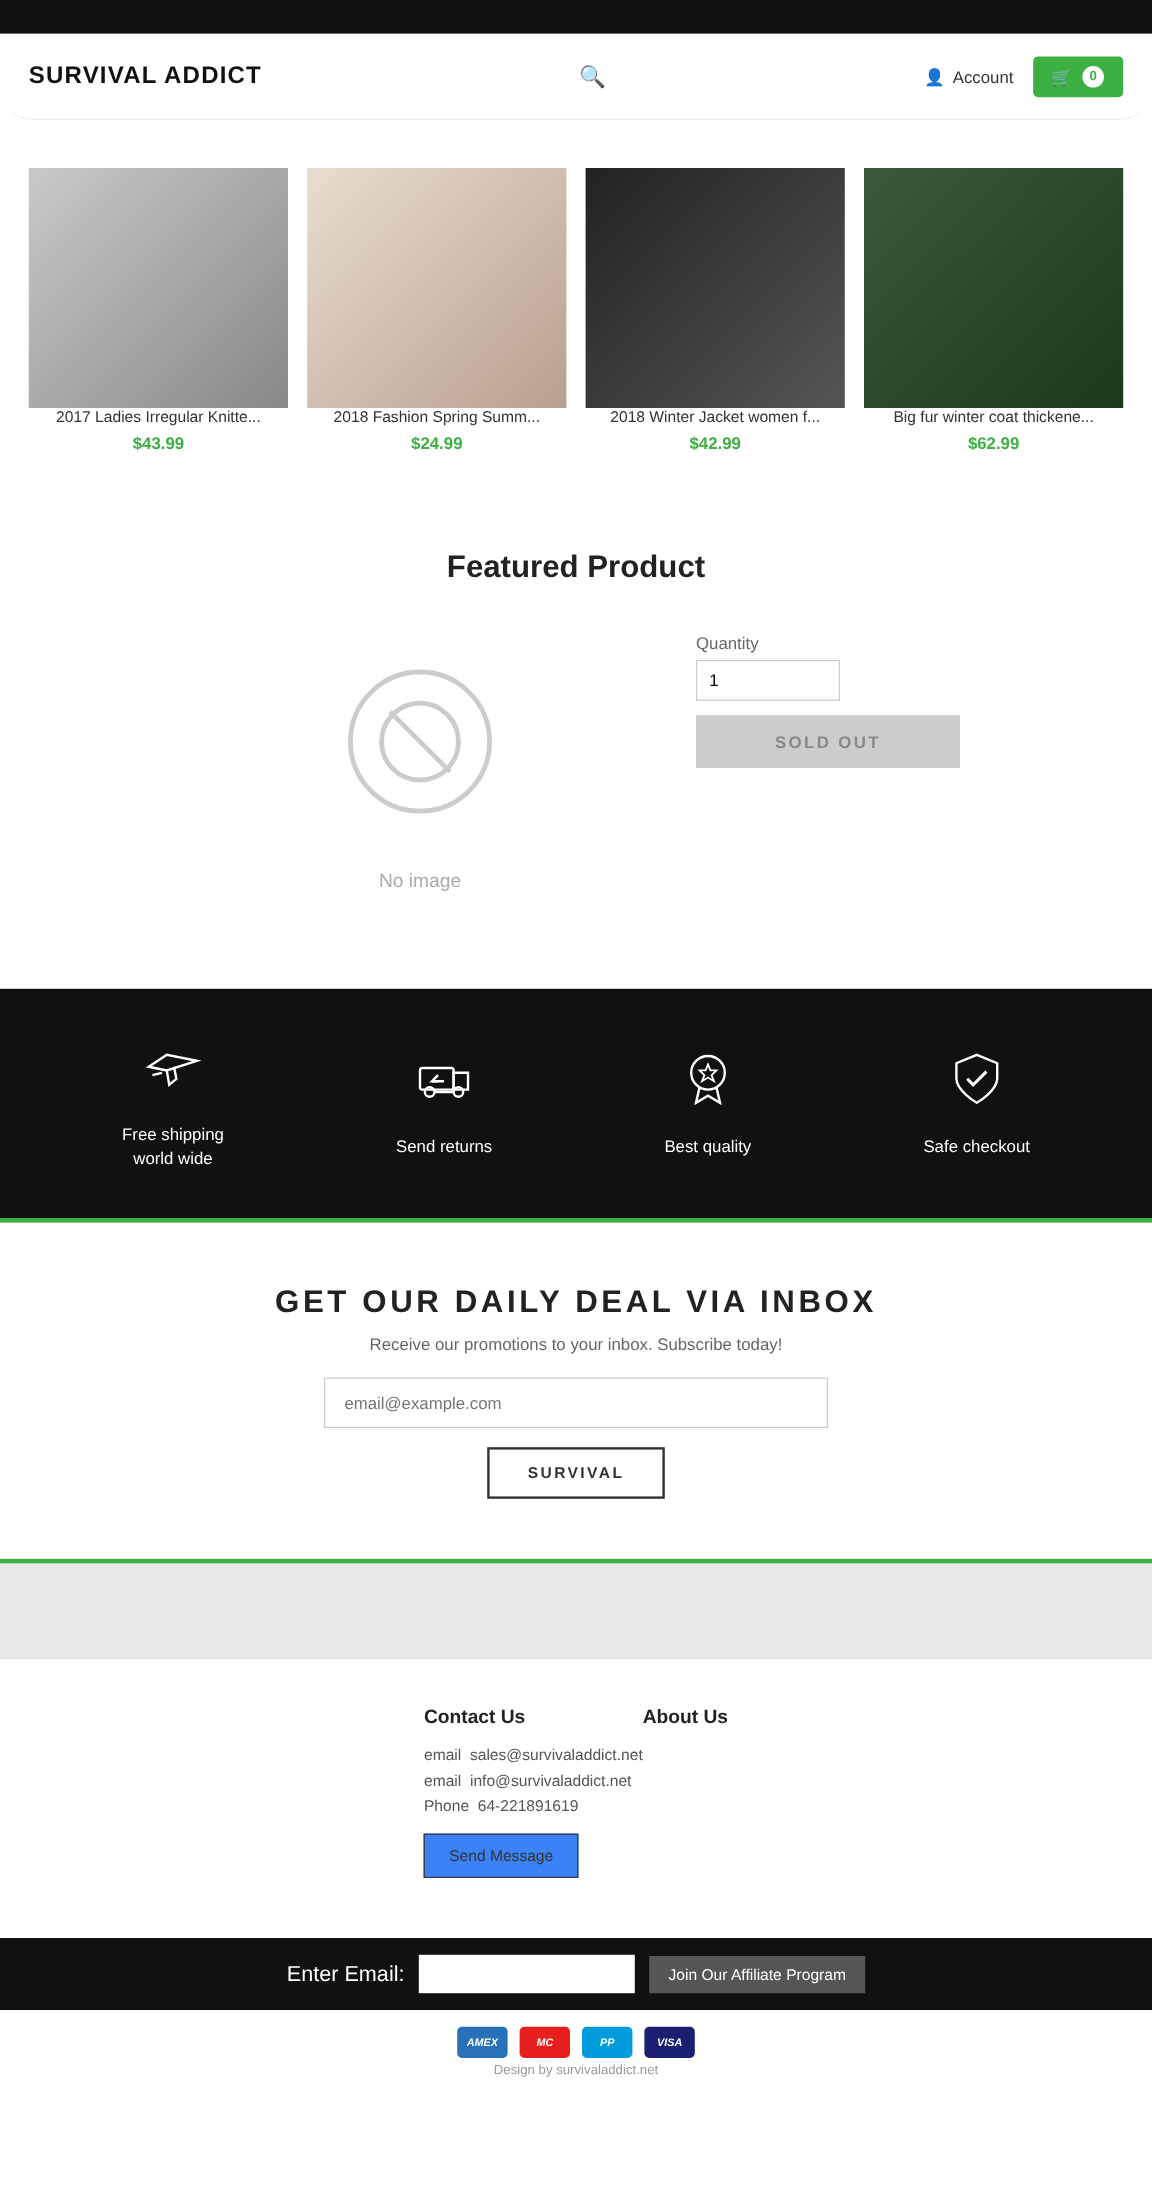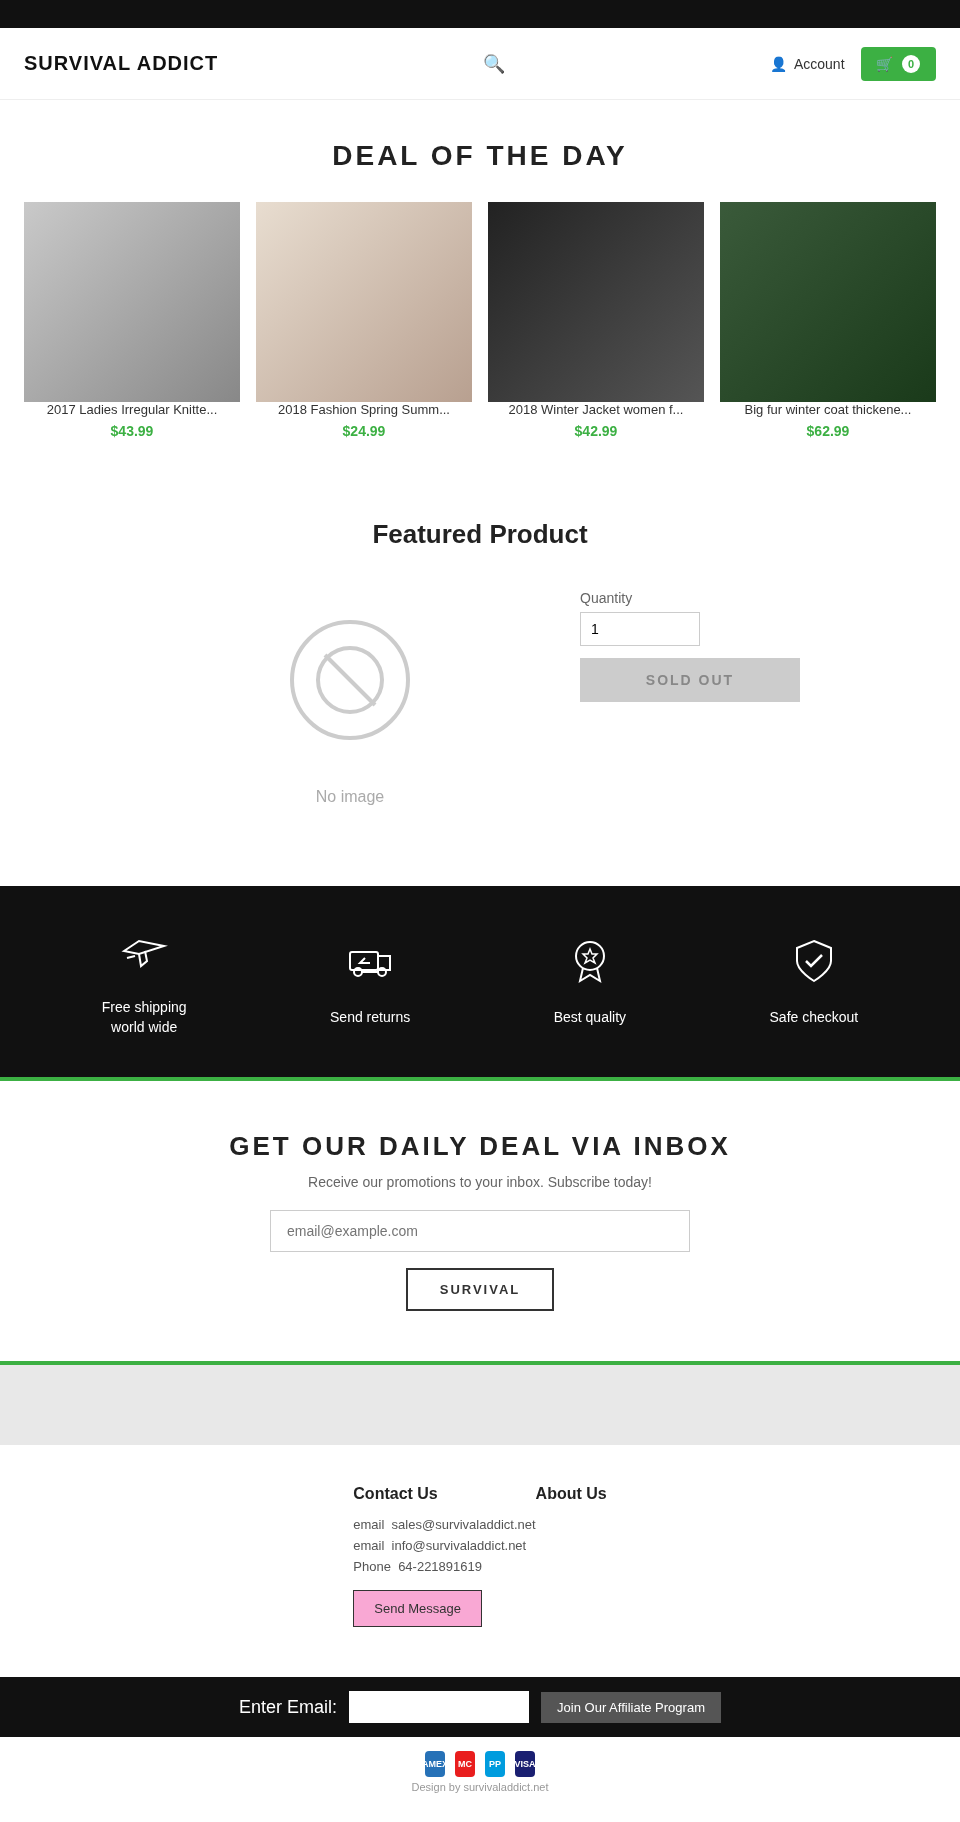--- a/index.html
+++ b/index.html
@@ -1,20 +1,20 @@
 <!DOCTYPE html>
 <html><head>
   <meta charset="utf-8">
   <style>
     * { box-sizing: border-box; margin: 0; padding: 0; }
     body { font-family: Arial, sans-serif; background: #fff; color: #333; width: 960px; }
 
     
     .top-bar { background: #111; height: 28px; width: 100%; }
-    .header { display: flex; align-items: center; justify-content: space-between; padding: 0 24px; height: 72px; border-bottom: 1px solid #eee; }
+    .header { display: flex; align-items: center; justify-content: space-between; padding: 0 24px; height: 72px; border-bottom: 1px solid #eee; border-radius: 27px; }
     .header-logo { font-size: 20px; font-weight: bold; letter-spacing: 1px; color: #111; }
     .header-search { color: #888; font-size: 18px; cursor: pointer; }
     .header-right { display: flex; align-items: center; gap: 16px; }
     .header-account { display: flex; align-items: center; gap: 6px; font-size: 14px; color: #333; cursor: pointer; }
     .header-cart { background: #3cb043; color: #fff; border-radius: 4px; padding: 8px 16px; display: flex; align-items: center; gap: 8px; font-size: 14px; cursor: pointer; }
     .cart-badge { background: #fff; color: #3cb043; border-radius: 50%; width: 18px; height: 18px; display: flex; align-items: center; justify-content: center; font-size: 11px; font-weight: bold; }
 
     
     .section { padding: 40px 24px; text-align: center; }
     .section-title { font-size: 28px; font-weight: bold; letter-spacing: 3px; margin-bottom: 30px; color: #222; }
@@ -54,31 +54,31 @@
     .subscribe-btn { border: 2px solid #333; background: #fff; color: #333; padding: 12px 32px; font-size: 13px; font-weight: bold; letter-spacing: 2px; cursor: pointer; }
 
     
     .gray-section { background: #e8e8e8; height: 80px; }
 
     
     .footer { background: #fff; padding: 40px 24px 20px; }
     .footer-cols { display: flex; justify-content: center; margin-bottom: 30px; }
     .footer-col h3 { font-size: 16px; font-weight: bold; margin-bottom: 14px; color: #222; }
     .footer-col p { font-size: 13px; color: #555; margin-bottom: 6px; }
-    .send-message-btn { border: 1px solid #333; background: #f9a8d4; color: #333; padding: 10px 20px; font-size: 13px; cursor: pointer; margin-top: 10px; }
+    .send-message-btn { border: 1px solid #333; background: #3b82f6; color: #333; padding: 10px 20px; font-size: 13px; cursor: pointer; margin-top: 10px; }
 
     
     .affiliate-bar { background: #111; color: #fff; display: flex; align-items: center; justify-content: center; gap: 12px; padding: 14px 20px; }
     .affiliate-label { font-size: 18px; color: #fff; }
     .affiliate-input { padding: 8px 12px; font-size: 14px; width: 180px; border: none; }
     .affiliate-btn { background: #555; color: #fff; border: none; padding: 8px 16px; font-size: 13px; cursor: pointer; }
 
     
     .payment-row { display: flex; justify-content: center; gap: 10px; padding: 14px 0 4px; }
-    .payment-icon { width: 20px; height: 26px; background: #ddd; border-radius: 4px; display: flex; align-items: center; justify-content: center; font-size: 9px; font-weight: bold; color: #333; }
+    .payment-icon { width: 42px; height: 26px; background: #ddd; border-radius: 4px; display: flex; align-items: center; justify-content: center; font-size: 9px; font-weight: bold; color: #333; font-style: italic; }
     .payment-icon.amex { background: #2671b7; color: #fff; }
     .payment-icon.mc { background: #e91e1e; color: #fff; }
     .payment-icon.pp { background: #009cde; color: #fff; }
     .payment-icon.visa { background: #1a1f71; color: #fff; }
 
     .footer-design { text-align: center; font-size: 11px; color: #999; padding-bottom: 10px; }
 
     
     .img1 { background: linear-gradient(135deg, #c9c9c9 0%, #888 100%); }
     .img2 { background: linear-gradient(135deg, #e8ddd0 0%, #b8a090 100%); }
@@ -102,21 +102,20 @@
       <span>Account</span>
     </div>
     <div class="header-cart">
       <span>🛒</span>
       <span class="cart-badge">0</span>
     </div>
   </div>
 </div>
 
 <div class="section">
-  <div class="section-title">DEAL OF THE DAY</div>
   <div class="products-grid" id="products-grid">
   <div class="product-card">
       <div class="product-img-placeholder img1"></div>
       <div class="product-name">2017 Ladies Irregular Knitte...</div>
       <div class="product-price">$43.99</div>
     </div>
       <div class="product-card">
       <div class="product-img-placeholder img2"></div>
       <div class="product-name">2018 Fashion Spring Summ...</div>
       <div class="product-price">$24.99</div>

